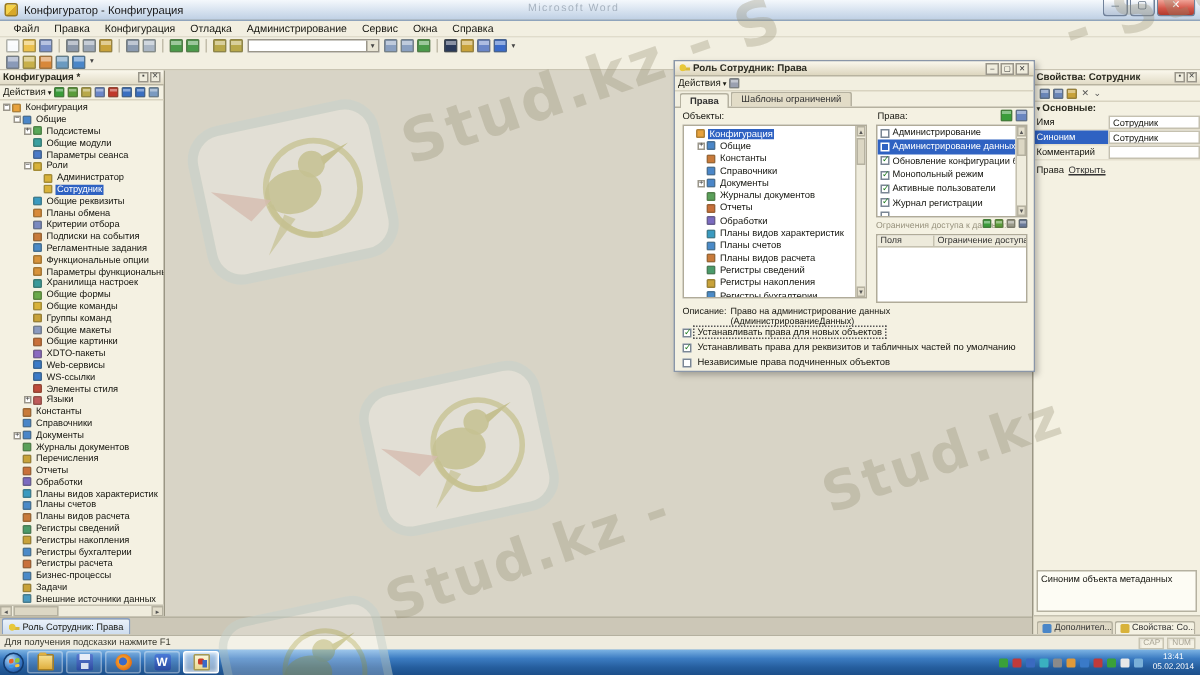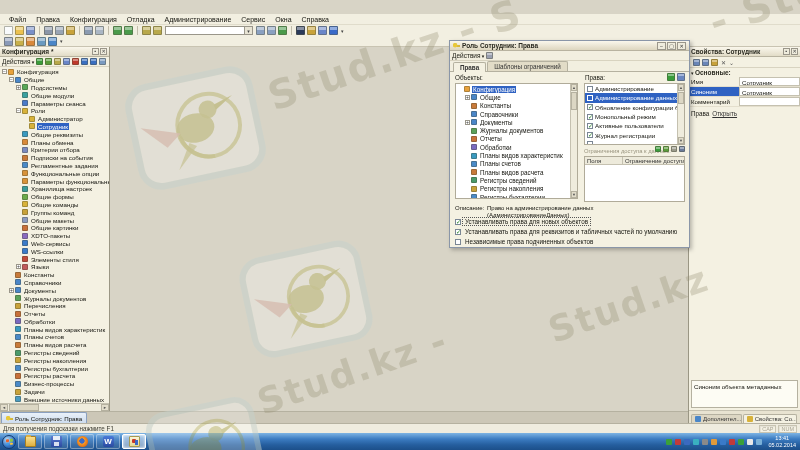--- a/index.html
+++ b/index.html
@@ -143,20 +143,30 @@
   
   #watermarks{position:absolute;inset:0;pointer-events:none;z-index:60}
   .wm-text{position:absolute;font-weight:bold;color:rgba(148,142,114,.32);letter-spacing:2px;transform-origin:left top;white-space:nowrap;font-family:"DejaVu Sans",sans-serif}
   .wm-bird{position:absolute;opacity:.5}
 </style>
 </head>
 <body>
 
 <div id="screen">
 
+  <div id="titlebar">
+    <span id="app-icon"></span>
+    <span id="win-title">Конфигуратор - Конфигурация</span>
+    <span id="ghost-title">Microsoft Word</span>
+    <span id="caption-buttons">
+      <span class="cap-btn min"></span>
+      <span class="cap-btn max"></span>
+      <span class="cap-btn close"></span>
+    </span>
+  </div>
 
   <div id="menubar">
       <span class="menu-item">Файл</span>
       <span class="menu-item">Правка</span>
       <span class="menu-item">Конфигурация</span>
       <span class="menu-item">Отладка</span>
       <span class="menu-item">Администрирование</span>
       <span class="menu-item">Сервис</span>
       <span class="menu-item">Окна</span>
       <span class="menu-item">Справка</span>

